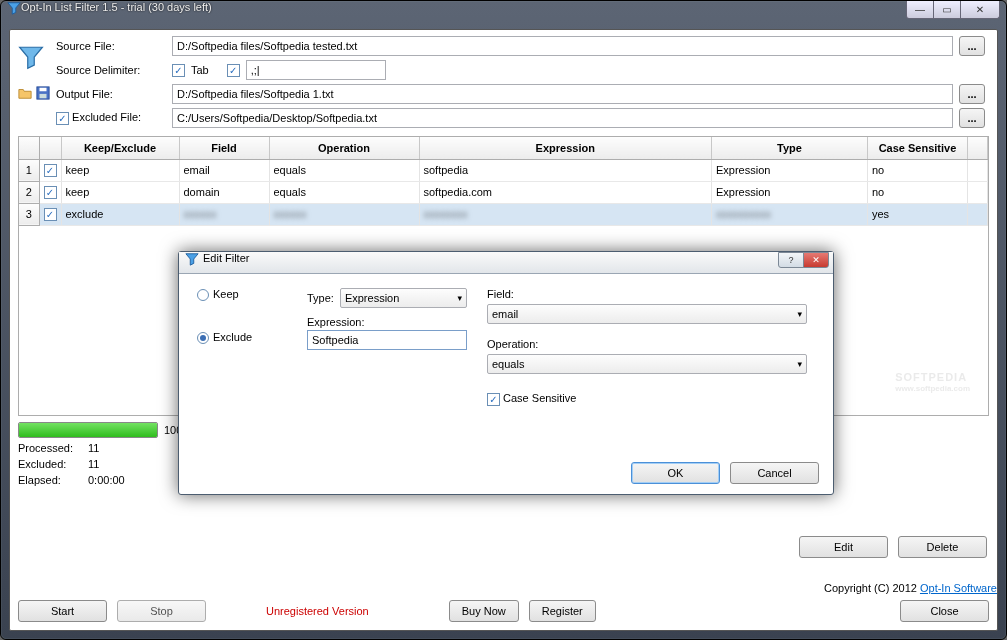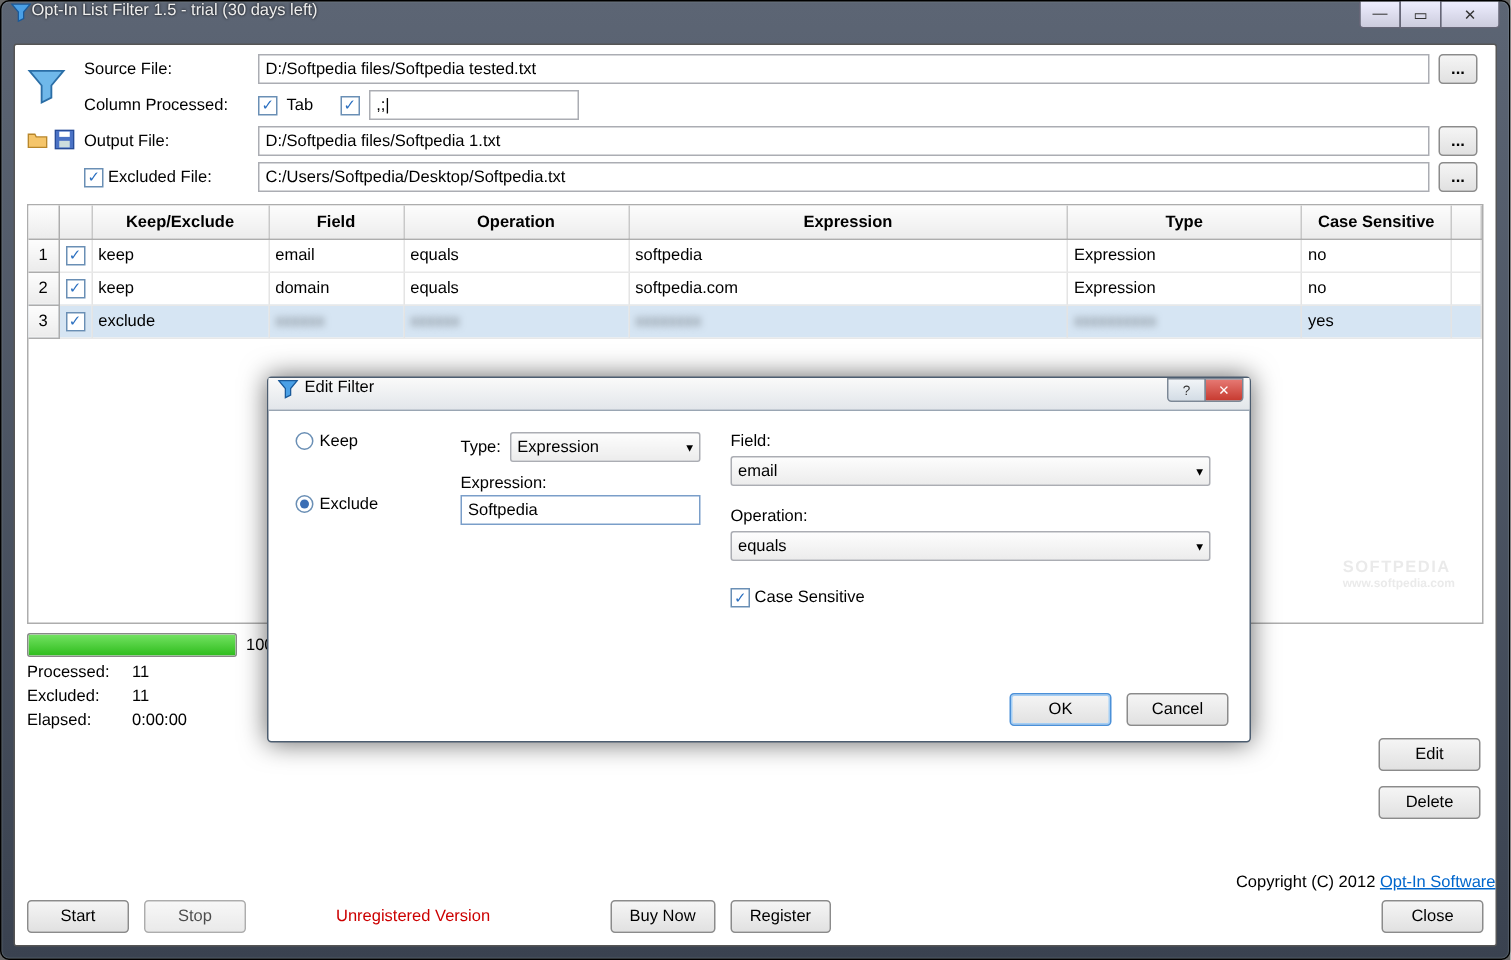--- a/index.html
+++ b/index.html
@@ -33,27 +33,27 @@
 
 .progress-wrap { margin-top: 6px; display: flex; align-items: center; gap: 6px; }
 .progress-bar { width: 140px; height: 16px; border: 1px solid #888; border-radius: 2px; background: #eee; position: relative; overflow: hidden; }
 .progress-fill { height: 100%; background: linear-gradient(#73e262,#2fbd1d); }
 
 .stats { margin-top: 2px; line-height: 16px; }
 .stats > div { display: flex; } .stats .slabel { width: 70px; }
 
 .bottom-actions { position: absolute; bottom: 8px; left: 8px; right: 8px; display: flex; align-items: center; }
 .btn { height: 22px; padding: 0 12px; background: linear-gradient(#f5f5f5,#e1e1e1); border: 1px solid #8b8b8b; border-radius: 3px; display: flex; align-items: center; justify-content: center; }
-.btn.wide { width: 68px; }
+.btn.wide { width: 89px; }
 .red-txt { color: #c00; }
 .blue-link { color: #06c; text-decoration: underline; }
 .copyright { position: absolute; bottom: 36px; left: 0; right: 0; text-align: right; }
 .watermark { position: absolute; right: 18px; top: 232px; color: #ddd; font-size: 13px; font-weight: bold; letter-spacing: 1px; opacity: .6; pointer-events: none; }
 .watermark small { display: block; font-size: 8px; letter-spacing: 0; }
-.table-action-btns { position: absolute; right: 10px; bottom: 84px; display: flex; gap: 10px; flex-direction: column; }
+.table-action-btns { position: absolute; right: 10px; bottom: 72px; display: flex; gap: 10px; }
 
 
 .modal { position: absolute; left: 178px; top: 251px; width: 656px; height: 244px; border: 1px solid #4c5d70; border-radius: 3px; box-shadow: 0 0 18px rgba(0,0,0,.6); background: #fff; z-index: 100; }
 .modal-titlebar { height: 22px; background: linear-gradient(#fafafa,#e2e6ea); border-bottom: 1px solid #9aa6b3; display: flex; align-items: flex-start; padding: 0 6px; position: relative; }
 .modal-title { margin-left: 4px; }
 .modal-wincontrols { position: absolute; right: 4px; top: 0px; display: flex; }
 .modal-wincontrols .mw-btn { width: 26px; height: 16px; border: 1px solid #7c8896; margin-left: -1px; display: flex; align-items: center; justify-content: center; font-size: 9px; }
 .mw-help { background: linear-gradient(#f2f5f8,#d3dce5); color: #333; border-bottom-left-radius: 3px; }
 .mw-close { background: linear-gradient(#e67973,#c73a30); color: #fff; border-bottom-right-radius: 3px; width: 40px; }
 .modal-body { padding: 14px 18px; display: grid; grid-template-columns: 90px 160px 320px; gap: 8px 20px; align-items: start; }
@@ -90,21 +90,21 @@
     <div class="top-grid">
       <div style="grid-row: span 2;">
         <svg class="large-funnel" viewBox="0 0 32 32">
             <path d="M2 4h28l-10 12v10l-8 4V16z" fill="#6fb8ea" stroke="#2b6ea6" stroke-width="1.5"></path>
           </svg>
       </div>
       <div class="label">Source File:</div>
       <input class="file-input" value="D:/Softpedia files/Softpedia tested.txt" style="">
       <div class="browse-btn">...</div>
 
-      <div class="label">Column Processed:</div>
+      <div class="label">Source Delimiter:</div>
       <div class="delim-row" style="grid-column: span 2;">
         <span class="chk">✓</span>
         <span>Tab</span>
         <span style="width:6px"></span>
         <span class="chk">✓</span>
         <input class="delim-input" value=",;|" style="">
       </div>
 
       <div class="col-icons">
         <span class="open-folder-icon"><svg viewBox="0 0 16 16">

